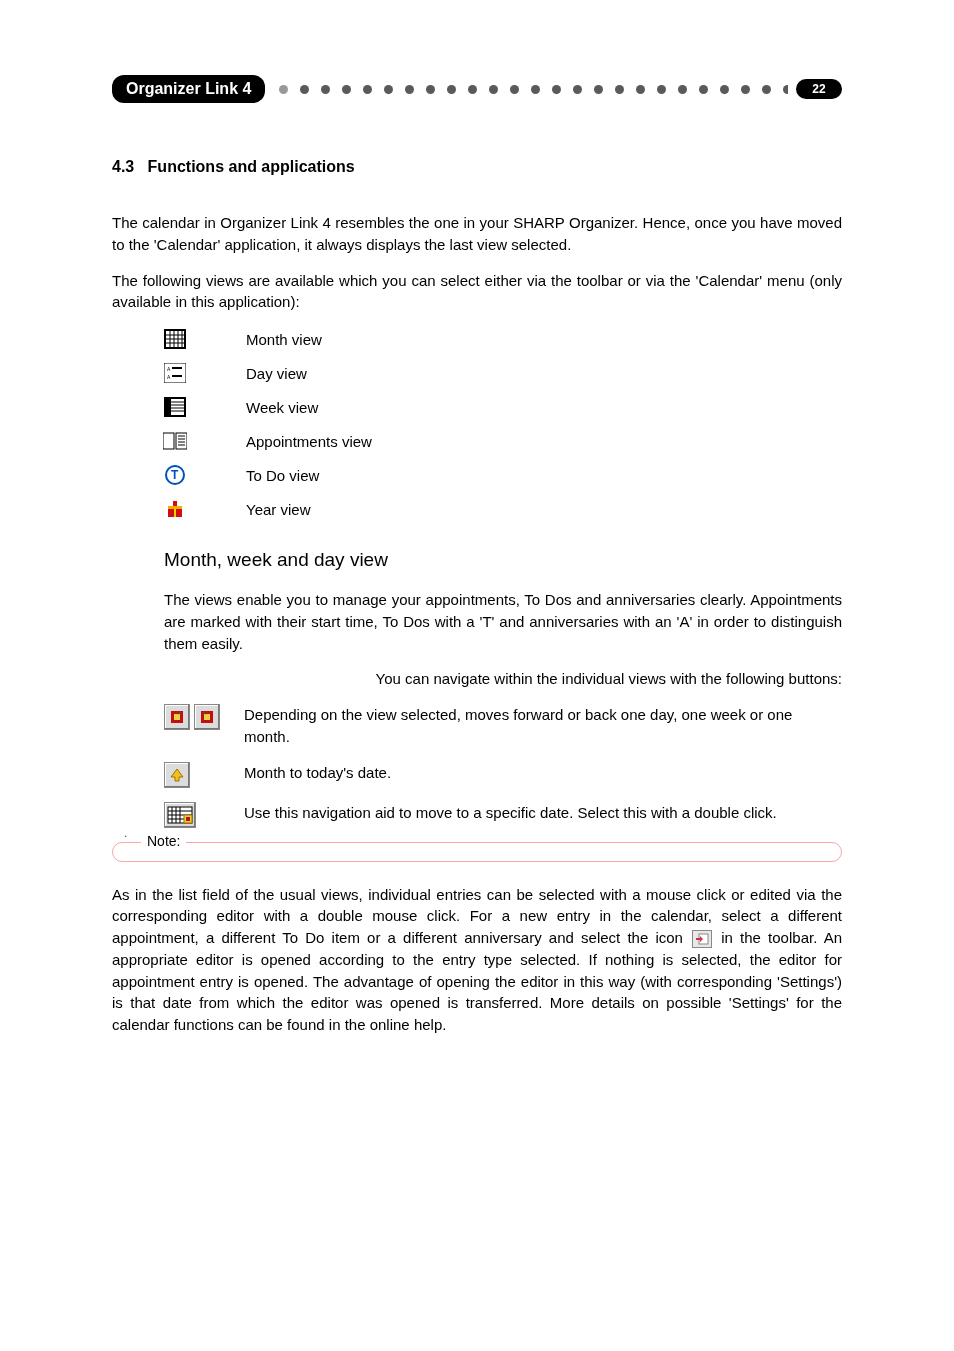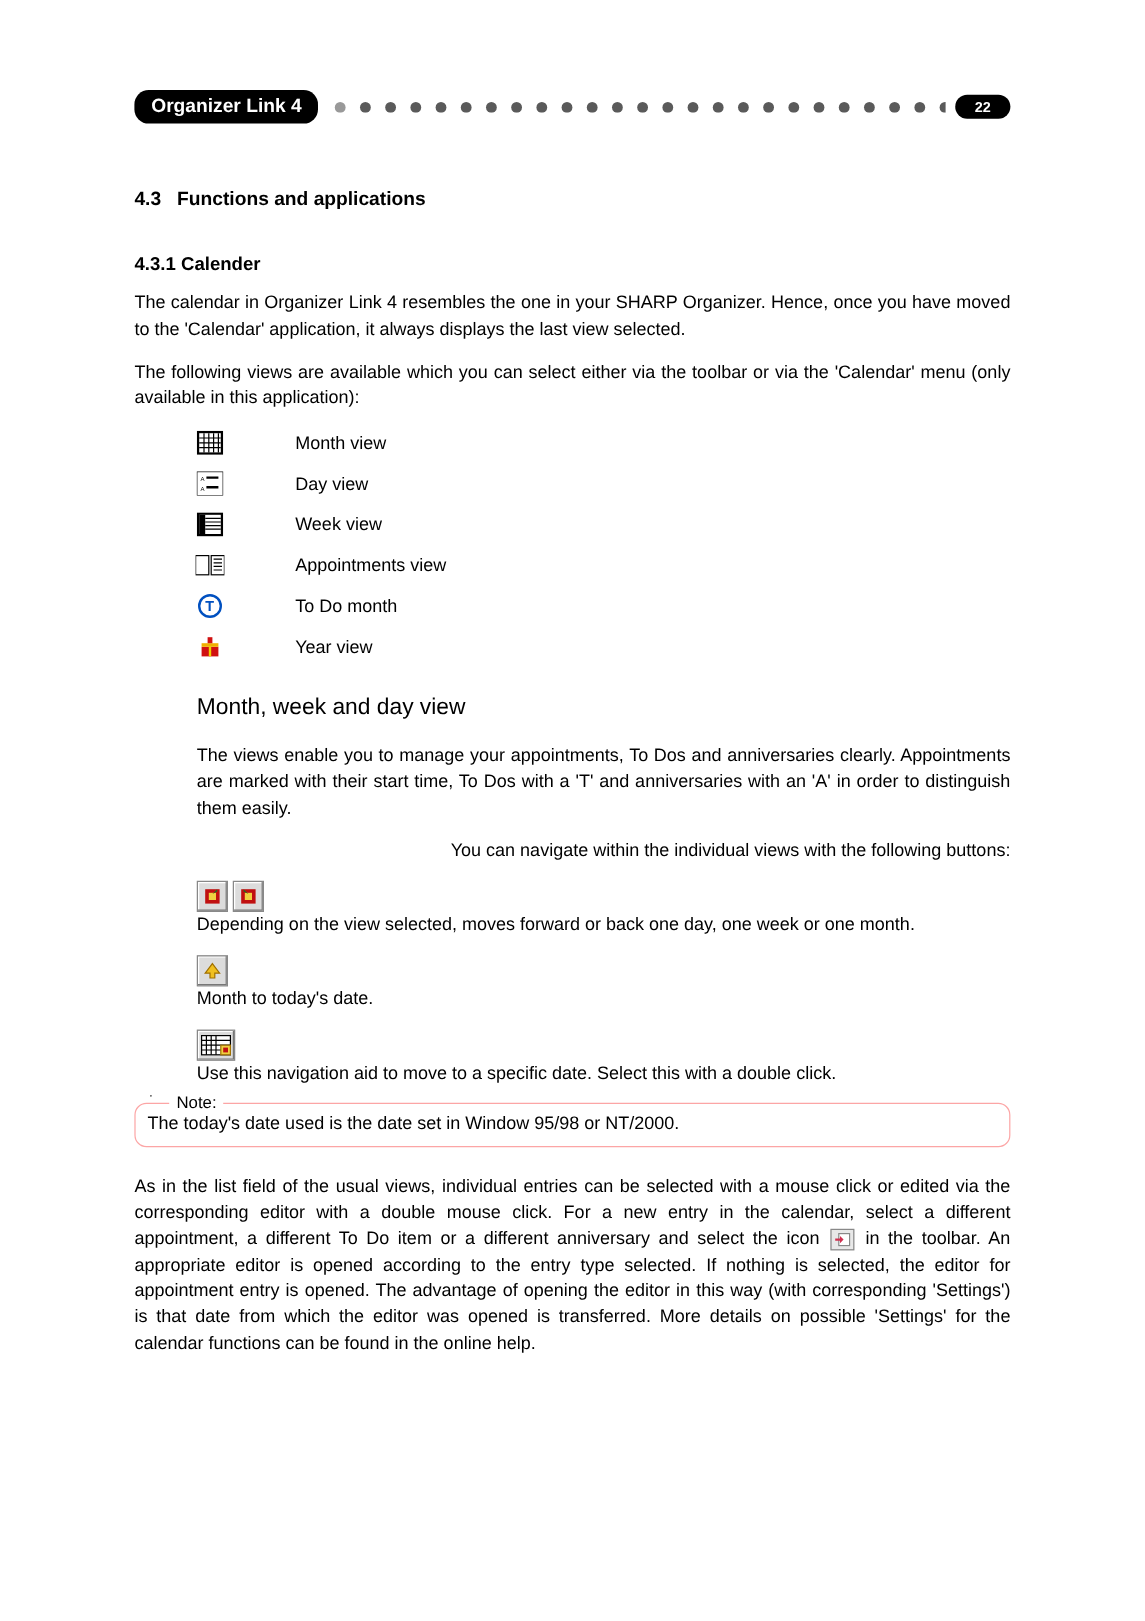--- a/index.html
+++ b/index.html
@@ -101,21 +101,20 @@
     margin-left: 52px;
   }
   .nav-list {
     margin-left: 52px;
     margin-top: 8px;
   }
   .nav-row {
     display: flex;
     align-items: flex-start;
     margin-bottom: 14px;
-    flex-direction: column;
   }
   .nav-icon-col {
     width: 80px;
     flex-shrink: 0;
     display: flex;
     gap: 4px;
   }
   .nav-desc {
     font-size: 15px;
     line-height: 1.45;
@@ -203,24 +202,20 @@
       <span class="dot"></span>
     </div>
     <div class="page-number-badge">22</div>
   </div>
 
   <div class="section-heading">
     <span>4.3</span>
     &nbsp;&nbsp;<span>Functions and applications</span>
   </div>
 
-  <div class="sub-heading">
-    <span>4.3.1</span>
-    <span>Calender</span>
-  </div>
 
   <div class="body-text">The calendar in Organizer Link 4 resembles the one in your SHARP Organizer. Hence, once you have moved to the 'Calendar' application, it always displays the last view selected.</div>
   <div class="body-text">The following views are available which you can select either via the toolbar or via the 'Calendar' menu (only available in this application):</div>
 
   <div class="view-list">
     <div class="view-row">
       <span class="icon-box">
         <svg width="22" height="20">
             <rect x="0" y="0" width="22" height="20" fill="#000"></rect>
             <rect x="2" y="2" width="18" height="16" fill="#fff"></rect>
@@ -274,21 +269,21 @@
       </span>
       <span class="view-label">Appointments view</span>
     </div>
     <div class="view-row">
       <span class="icon-box">
         <svg width="20" height="20">
             <circle cx="10" cy="10" r="9" fill="none" stroke="#0050c0" stroke-width="2"></circle>
             <text x="6" y="14" font-size="12" font-weight="bold" fill="#0050c0">T</text>
           </svg>
       </span>
-      <span class="view-label">To Do month</span>
+      <span class="view-label">To Do view</span>
     </div>
     <div class="view-row">
       <span class="icon-box">
         <svg width="22" height="20">
             <rect x="4" y="10" width="14" height="8" fill="#d01010"></rect>
             <rect x="4" y="7" width="14" height="3" fill="#f0b000"></rect>
             <rect x="9" y="2" width="4" height="5" fill="#d01010"></rect>
             <rect x="10" y="10" width="2" height="8" fill="#f0d000"></rect>
           </svg>
       </span>
@@ -348,21 +343,20 @@
             </svg>
         </span>
       </div>
       <div class="nav-desc">Use this navigation aid to move to a specific date. Select this with a double click.</div>
     </div>
   </div>
 
   <div class="note-box">
     <span class="note-tick"></span>
     <span class="note-label">Note:</span>
-    <div>The today's date used is the date set in Window 95/98 or NT/2000.</div>
   </div>
 
   <div class="body-text">
     <span>As in the list field of the usual views, individual entries can be selected with a mouse click or edited via the corresponding editor with a double mouse click. For a new entry in the calendar, select a different appointment, a different To Do item or a different anniversary and select the icon </span>
     <span class="inline-icon">
       <svg width="14" height="12">
           <rect x="4" y="1" width="9" height="10" fill="#fff" stroke="#888"></rect>
           <path d="M1 5 L5 5 L5 3 L8 6 L5 9 L5 7 L1 7 Z" fill="#d03050"></path>
         </svg>
     </span>

